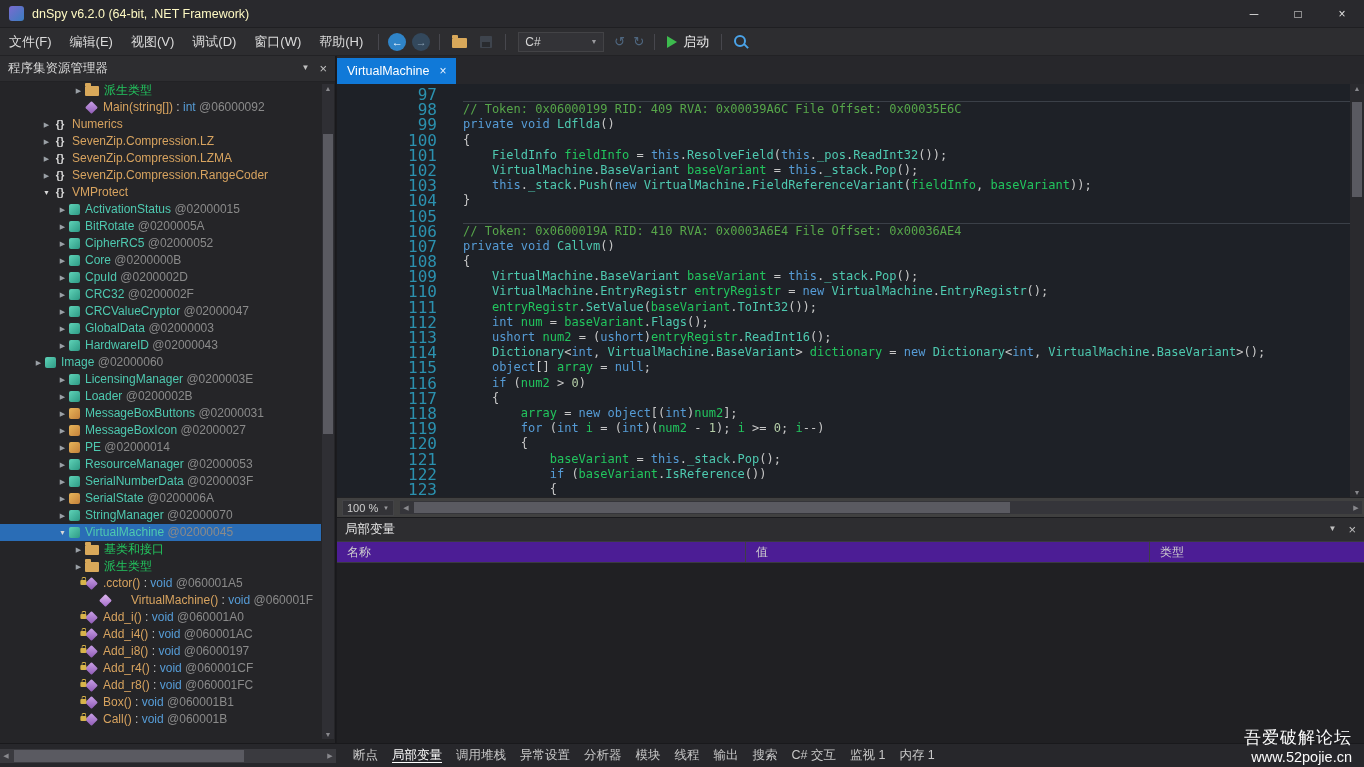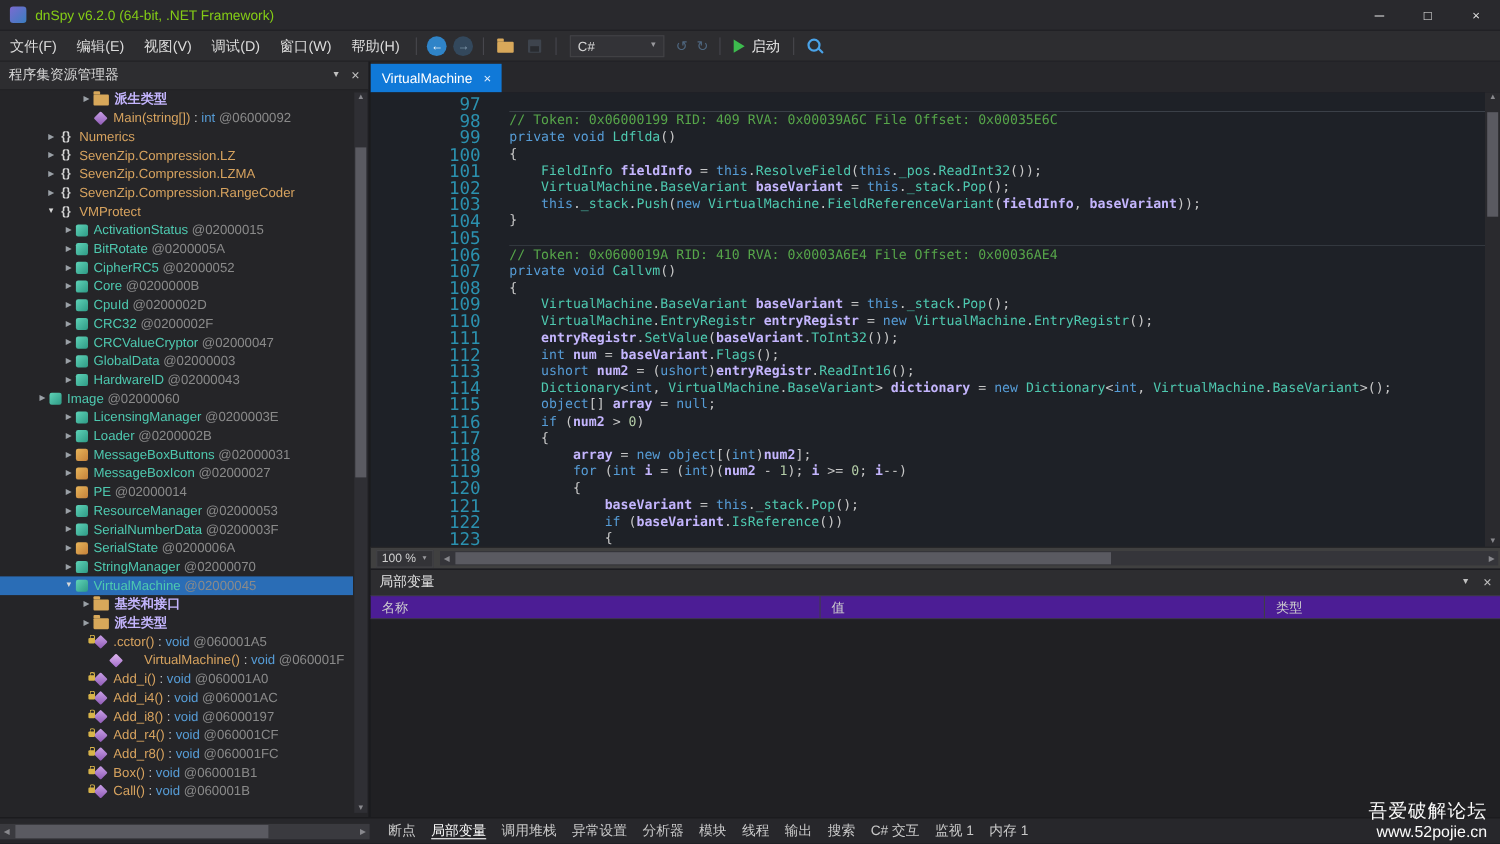--- a/index.html
+++ b/index.html
@@ -4,21 +4,21 @@
 <style>
   html,body{margin:0;padding:0;background:#1b1b1e;}
   body{width:1364px;height:767px;position:relative;overflow:hidden;
        font-family:"Liberation Sans","DejaVu Sans",sans-serif;
        -webkit-font-smoothing:antialiased;color:#d0d0d0;font-size:12px;}
   
   #titlebar{position:absolute;left:0;top:0;width:1364px;height:28px;background:#29292d;
             display:flex;align-items:center;border-bottom:1px solid #1f1f22;box-sizing:border-box;}
   #appicon{width:15px;height:15px;margin:0 8px 0 9px;border-radius:3px;
            background:linear-gradient(135deg,#7a6bd0,#3a7ec0);}
-  #apptitle{color:#84cc16;font-size:12.5px;}
+  #apptitle{color:#fef9c3;font-size:12.5px;}
   #winbtns{margin-left:auto;display:flex;height:100%;}
   .winbtn{width:44px;height:100%;display:flex;align-items:center;justify-content:center;
           color:#e3e3e3;font-size:12px;cursor:default;}
   
   #menubar{position:absolute;left:0;top:28px;width:1364px;height:28px;background:#2d2d30;
            display:flex;align-items:center;box-sizing:border-box;border-bottom:1px solid #222225;}
   .menu-item{padding:0 9px;color:#dcdcdc;font-size:13px;height:100%;display:flex;align-items:center;}
   .tbsep{width:1px;height:16px;background:#47474d;margin:0 6px;}
   .gcirc{width:18px;height:18px;border-radius:50%;display:flex;align-items:center;justify-content:center;
          font-size:11px;margin:0 3px;}
@@ -80,21 +80,21 @@
   .tab{height:26px;background:#1079d8;color:#fff;display:flex;align-items:center;padding:0 10px;
        font-size:12.5px;}
   .tabclose{margin-left:10px;font-size:12px;color:#e8f2ff;}
   #editor{height:413px;flex:none;display:flex;position:relative;background:#1e2127;}
   .gutter{width:116px;flex:none;text-align:right;padding:3px 16px 0 0;box-sizing:border-box;
           font-family:"DejaVu Sans Mono",monospace;font-size:16px;color:#2b91af;}
   .gnum{height:15.2px;line-height:15.2px;}
   .codecol{flex:1;padding:3px 0 0 10px;overflow:hidden;font-family:"DejaVu Sans Mono",monospace;font-size:12px;}
   .code-line{height:15.2px;line-height:15.2px;white-space:pre;}
   .code-line.sep{box-shadow:inset 0 -1px 0 #3b4048;}
-  .sk{color:#569cd6;} .st{color:#4ec9b0;} .sw{color:#c4b5fd;font-weight:bold;} .sp{color:#c8c8c8;}
+  .sk{color:#569cd6;} .st{color:#4ec9b0;} .sw{color:#22c55e;} .sp{color:#c8c8c8;}
   .sc{color:#57a64a;} .sn{color:#b5cea8;} .sm{color:#d7a35f;} .sa{color:#8a8a8a;}
   .evscroll{position:absolute;right:0;top:0;bottom:0;width:14px;background:#2a2a2e;}
   .evscroll .thumb{position:absolute;left:2px;right:2px;top:18px;height:95px;background:#5a5a61;}
   #zoomrow{height:20px;flex:none;background:#404040;display:flex;align-items:center;padding-left:5px;
            border-top:1px solid #222225;box-sizing:border-box;}
   .zoombox{width:52px;height:16px;background:#333337;border:1px solid #434346;display:flex;align-items:center;
            padding:0 4px;font-size:11px;color:#d0d0d0;box-sizing:border-box;}
   .zoombox .caret{margin-left:auto;font-size:6px;color:#9a9a9e;}
   .ehscroll{flex:1;height:13px;margin:0 2px 0 6px;background:#35353a;position:relative;}
   .ehscroll .thumb{position:absolute;left:14px;width:62%;top:1px;bottom:1px;background:#5a5a61;}

